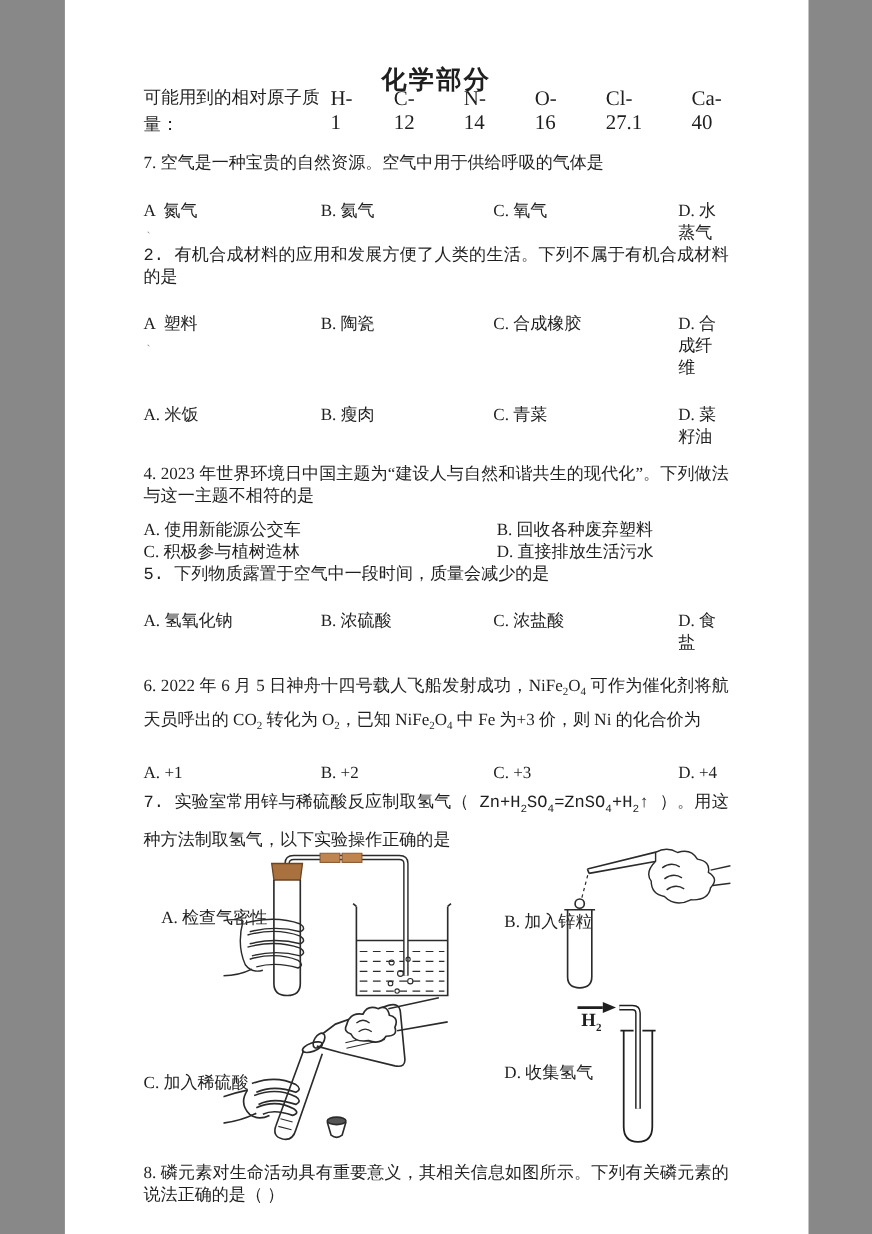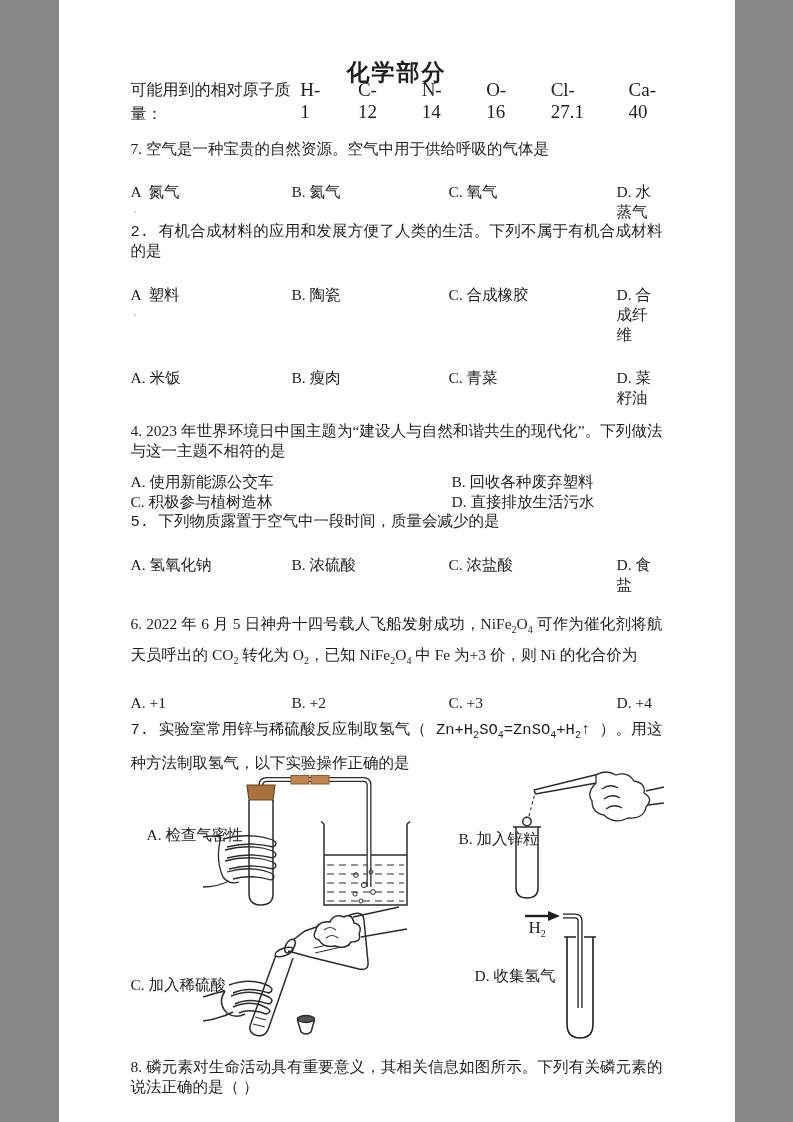--- a/index.html
+++ b/index.html
@@ -21,21 +21,21 @@
   .stem.gap-lg { margin-top:26px; }
   .stem.gap-md { margin-top:0;font-family:Liberation Mono, monospace; }
   .optrow { margin-top:23px; display:grid; grid-template-columns:161px 157px 168px 1fr; font-size:15.5px; line-height:20px; position:relative; }
   .optrow2 { margin-top:11px; display:grid; grid-template-columns:321px 1fr; font-size:15.5px; line-height:20px; }
   .opt { white-space:pre-wrap; }
   .stray { position:absolute; left:3px; top:21px; font-size:10px; color:#8a8a8a; line-height:10px; }
   sub { font-size:10px; line-height:0; }
   .figures { position:relative; height:282px; margin-top:-8px; }
   .fig-label { position:absolute; font-size:15.5px; line-height:20px; }
   .fig { position:absolute; }
-  .h2label { position:absolute; left:398px; top:146px; font-weight:normal; font-size:17px; line-height:18px; }
+  .h2label { position:absolute; left:398px; top:146px; font-weight:bold; font-size:17px; line-height:18px; }
   .q8 { margin-top:2px; }
 </style>
 </head>
 <body>
 
 <div class="page">
   <div class="inner">
 
     <div class="doc-title">化学部分</div>
 
@@ -189,21 +189,21 @@
             <path d="M121,25 Q127,20 133,25 M123,33 Q129,28 135,33" stroke-width="1.1"></path>
             <path d="M150,12 L196,2 M158,32 L204,24"></path>
           </g>
           <g>
             <ellipse cx="103" cy="114" rx="8.5" ry="3.4" fill="#555555" stroke="#2b2b2b"></ellipse>
             <path d="M94.5,115 L98,127 Q103,131 108,127 L111.5,115"></path>
           </g>
         </g>
       </svg>
 
-      <span class="fig-label" style="left:328px; top:193px;margin-left:16px;">D. 收集氢气</span>
+      <span class="fig-label" style="left:328px; top:193px;">D. 收集氢气</span>
       <div class="h2label">H<sub>2</sub></div>
       <svg class="fig" style="left:388px; top:132px;" width="150" height="150" viewBox="0 0 150 150">
         <g>
           <path d="M6,11 H29" stroke="#1f1f1f" stroke-width="2.4" fill="none"></path>
           <path d="M29,6 L41,11 L29,16 Z" fill="#1f1f1f"></path>
         </g>
         <g>
           <path d="M44,11 H56 Q61,11 61,16 V103" fill="none" stroke="#1f1f1f" stroke-width="5.2"></path>
           <path d="M44,11 H56 Q61,11 61,16 V103" fill="none" stroke="#ffffff" stroke-width="2.6"></path>
         </g>

